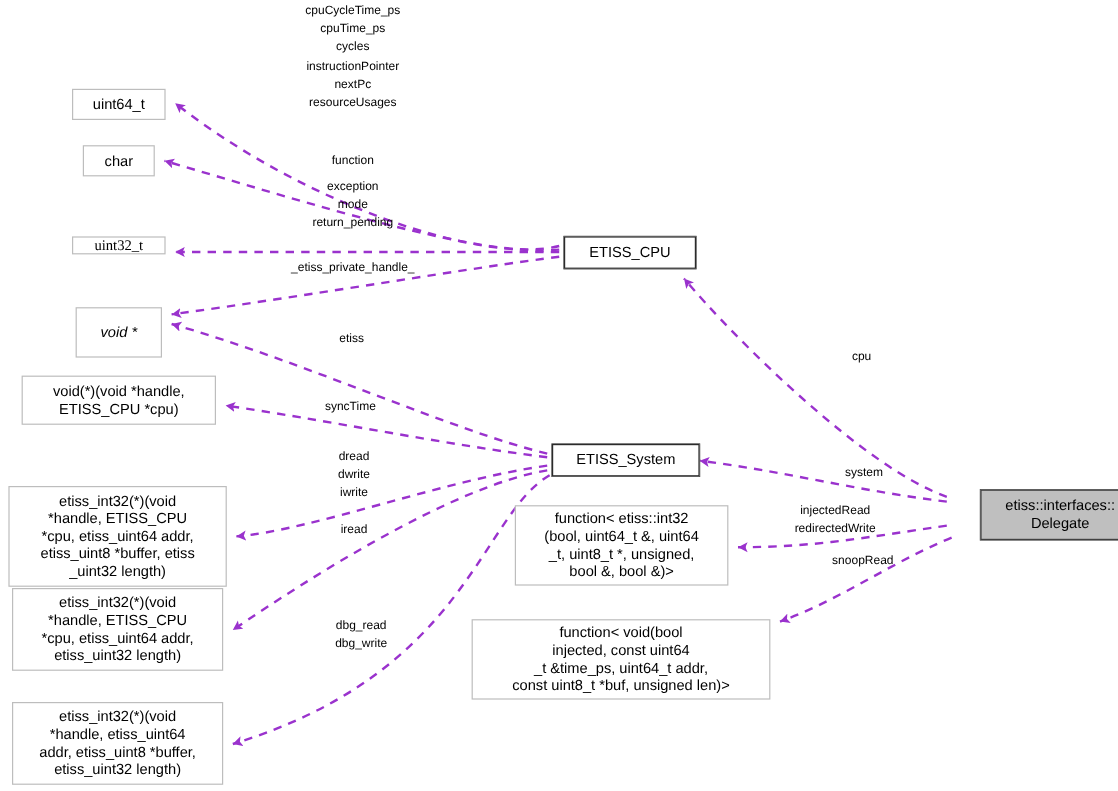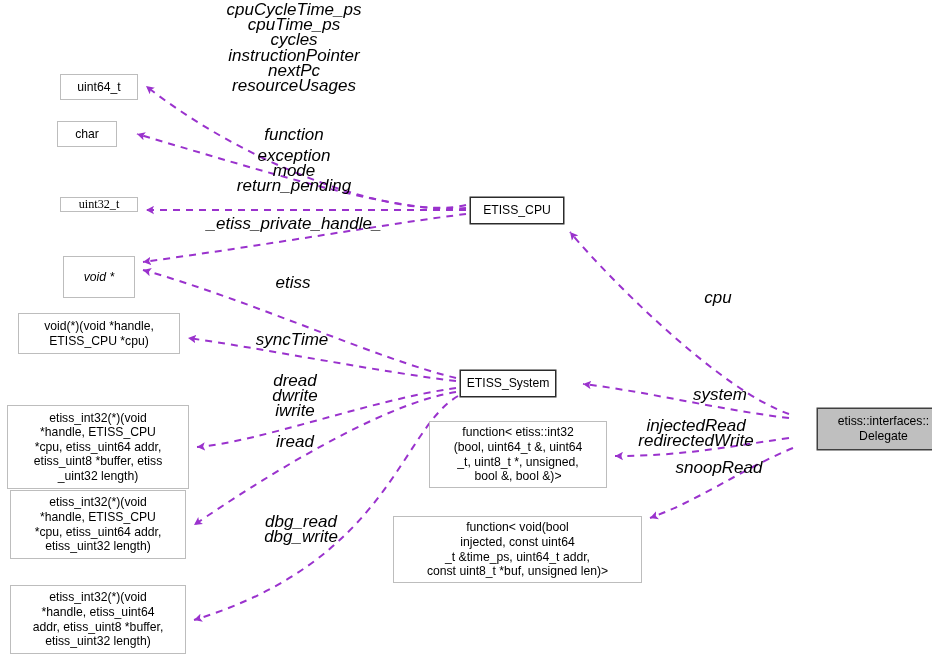--- a/index.html
+++ b/index.html
@@ -43,26 +43,25 @@
     box-shadow: 0 0 0 0.5px #2b2b2b;
   }
   .node.current {
     background: #bfbfbf;
     border: 1px solid #404040;
     box-shadow: 0 0 0 0.5px #404040;
   }
   .edge-label {
     position: absolute;
     color: #000000;
-    font-size: 17px;
+    font-size: 10px;
     line-height: 15.2px;
     text-align: center;
     white-space: pre-line;
     background: transparent;
-    font-style: italic;
   }
 </style>
 </head>
 <body>
 
 <div id="canvas">
 
   <svg class="edges" viewBox="0 0 932 659">
     <defs>
       <marker id="arrowhead" markerWidth="9" markerHeight="9" refX="8" refY="4.5" orient="auto" markerUnits="userSpaceOnUse">
@@ -81,40 +80,40 @@
         <path d="M 458 396 C 400 430, 390 560, 194 620" fill="none" stroke="#9a32cd" stroke-width="2" stroke-dasharray="7,6" marker-end="url(#arrowhead)"></path>
         <path d="M 789 414 C 720 390, 610 280, 570 232" fill="none" stroke="#9a32cd" stroke-width="2" stroke-dasharray="7,6" marker-end="url(#arrowhead)"></path>
         <path d="M 789 418 C 720 410, 650 392, 583 384" fill="none" stroke="#9a32cd" stroke-width="2" stroke-dasharray="7,6" marker-end="url(#arrowhead)"></path>
         <path d="M 789 438 C 720 448, 680 456, 615 456" fill="none" stroke="#9a32cd" stroke-width="2" stroke-dasharray="7,6" marker-end="url(#arrowhead)"></path>
         <path d="M 793 448 C 740 470, 700 500, 650 518" fill="none" stroke="#9a32cd" stroke-width="2" stroke-dasharray="7,6" marker-end="url(#arrowhead)"></path>
       </g>
   </svg>
 
   <div id="node-layer">
       <div class="node" style="left: 60px; top: 74px; width: 78px; height: 26px;">uint64_t</div>
-      <div class="node" style="left: 57px; top: 121px; width: 60px; height: 26px;">char</div>
+      <div class="node" style="left: 69px; top: 121px; width: 60px; height: 26px;">char</div>
       <div class="node" style="left: 60px; top: 197px; width: 78px; height: 15px; font-family: Liberation Serif, serif;">uint32_t</div>
       <div class="node" style="left: 63px; top: 256px; width: 72px; height: 42px; font-style: italic;">void *</div>
       <div class="node" style="left: 18px; top: 313px; width: 162px; height: 41px;">void(*)(void *handle,
 ETISS_CPU *cpu)</div>
       <div class="node" style="left: 7px; top: 405px; width: 182px; height: 84px;">etiss_int32(*)(void
 *handle, ETISS_CPU
 *cpu, etiss_uint64 addr,
 etiss_uint8 *buffer, etiss
 _uint32 length)</div>
       <div class="node" style="left: 10px; top: 490px; width: 176px; height: 69px;">etiss_int32(*)(void
 *handle, ETISS_CPU
 *cpu, etiss_uint64 addr,
 etiss_uint32 length)</div>
       <div class="node" style="left: 10px; top: 585px; width: 176px; height: 69px;">etiss_int32(*)(void
 *handle, etiss_uint64
 addr, etiss_uint8 *buffer,
 etiss_uint32 length)</div>
-      <div class="node primary" style="left: 470px; top: 197px; width: 94px; height: 27px;">ETISS_CPU</div>
-      <div class="node primary" style="left: 460px; top: 370px; width: 96px; height: 27px;">ETISS_System</div>
+      <div class="node primary" style="left: 470px; top: 197px; width: 110px; height: 27px;">ETISS_CPU</div>
+      <div class="node primary" style="left: 460px; top: 370px; width: 123px; height: 27px;">ETISS_System</div>
       <div class="node" style="left: 429px; top: 421px; width: 178px; height: 67px;">function&lt; etiss::int32
 (bool, uint64_t &amp;, uint64
 _t, uint8_t *, unsigned,
 bool &amp;, bool &amp;)&gt;</div>
       <div class="node" style="left: 393px; top: 516px; width: 249px; height: 67px;">function&lt; void(bool
  injected, const uint64
 _t &amp;time_ps, uint64_t addr,
  const uint8_t *buf, unsigned len)&gt;</div>
       <div class="node current" style="left: 793px; top: 408px; width: 133px; height: 42px; margin-left: 24px;">etiss::interfaces::
 Delegate</div>

